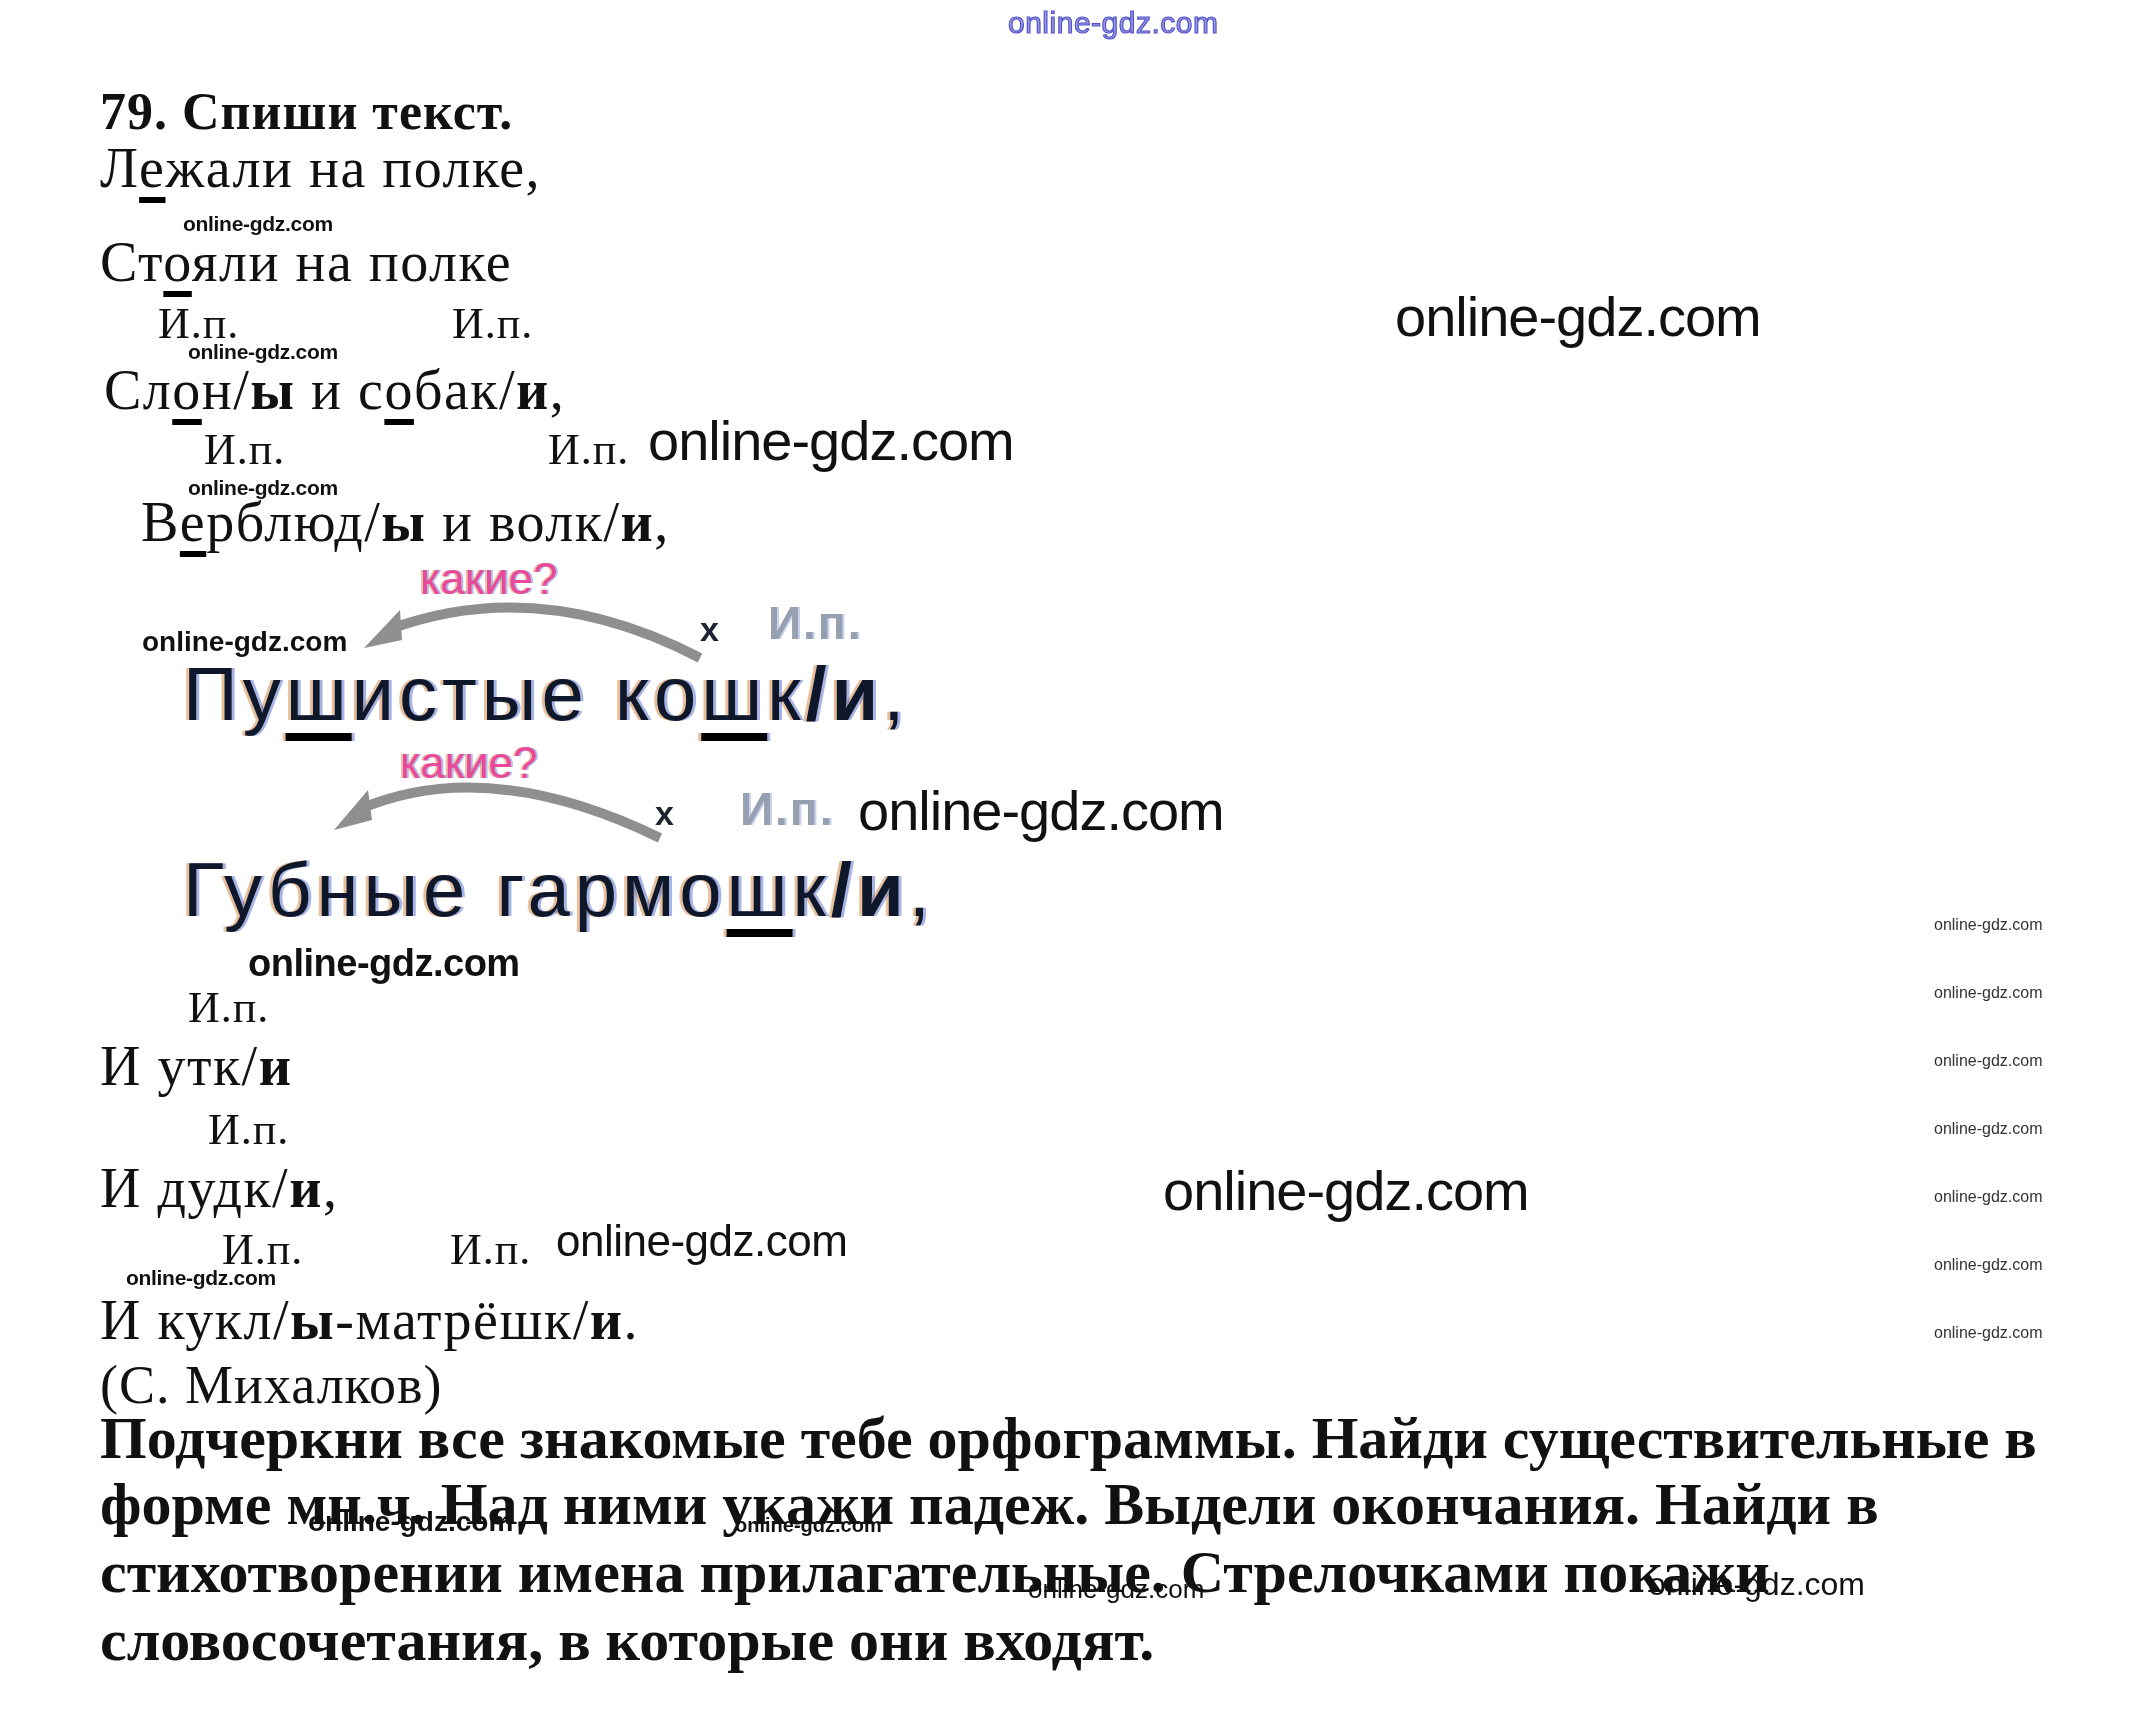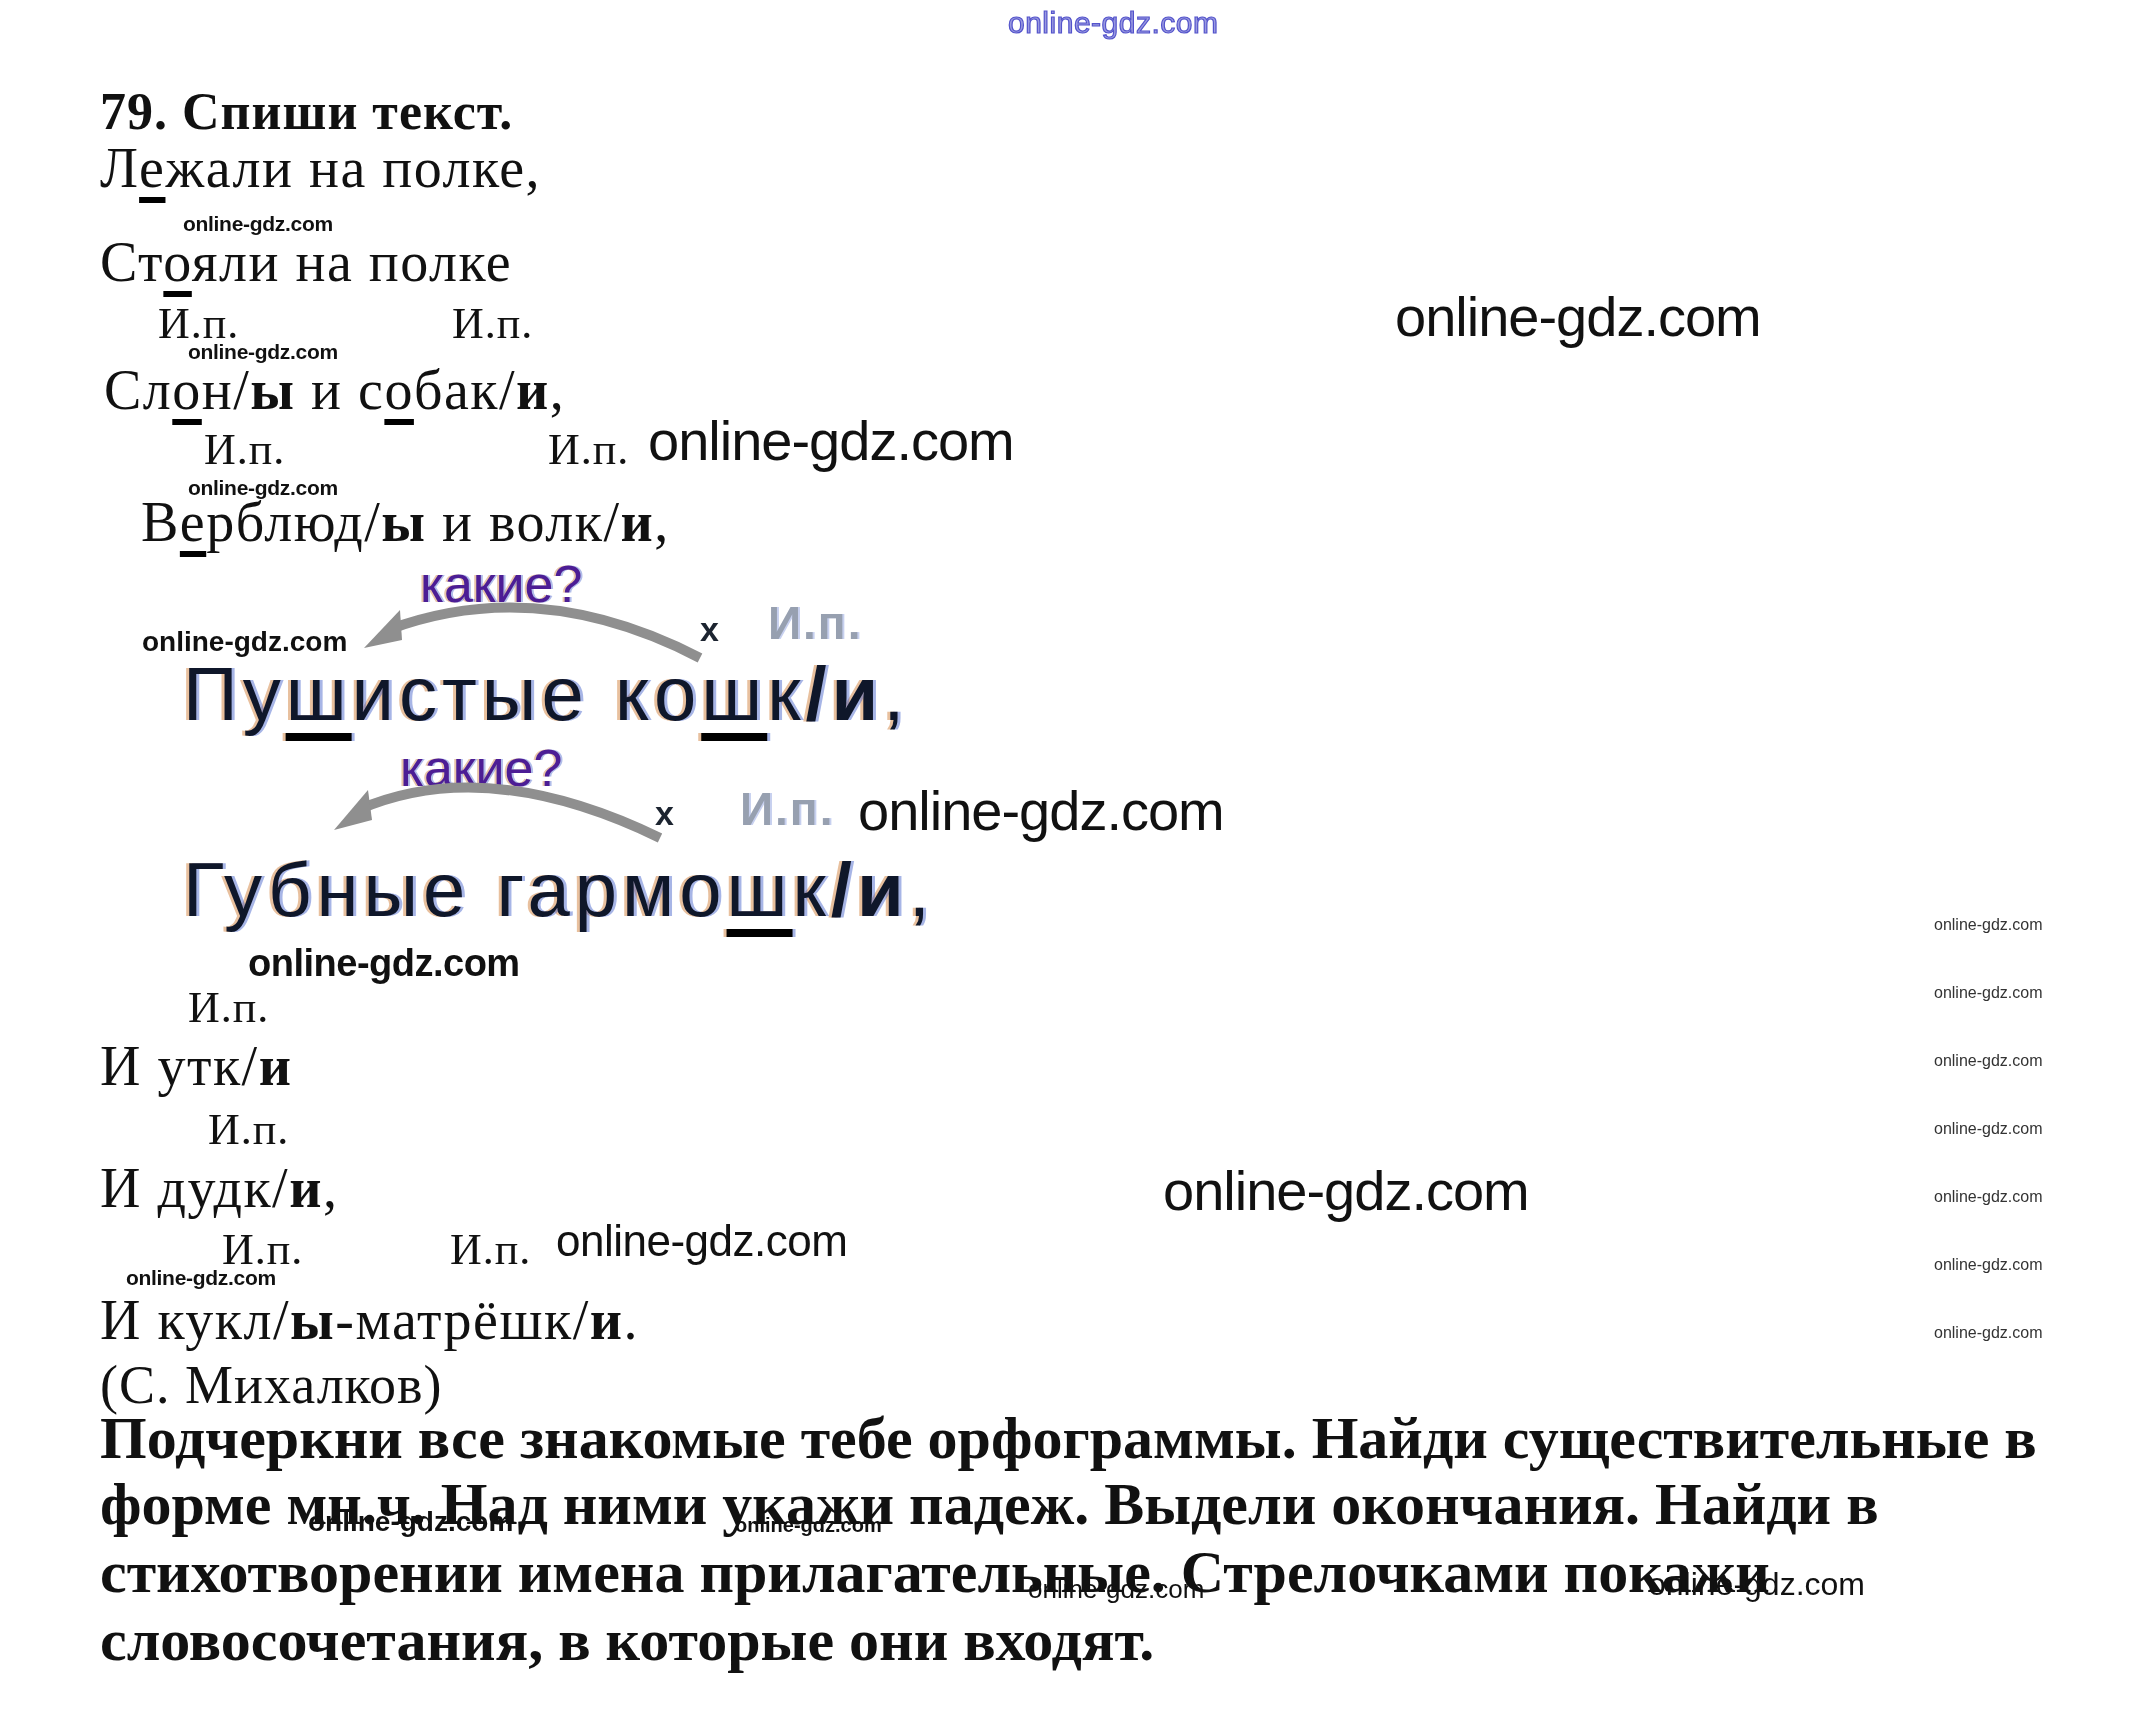--- a/index.html
+++ b/index.html
@@ -10,21 +10,21 @@
   
   .title{font-size:52px;font-weight:700;letter-spacing:1px;}
   .pline{font-size:56px;letter-spacing:1.5px;}
   .author{font-size:54px;letter-spacing:1px;}
   .case{font-size:44px;letter-spacing:1px;}
   .inst{font-size:60px;font-weight:700;letter-spacing:0px;}
 
   .sansline{font-family:"Liberation Sans",sans-serif;font-size:76px;font-weight:500;
             letter-spacing:5px;color:#0f172a;
             text-shadow:3px 0 0 rgba(60,90,200,0.45), -3px 0 0 rgba(205,115,40,0.45);}
-  .q{font-family:"Liberation Sans",sans-serif;font-size:52px;font-weight:500;color:#4c1d95;
+  .q{font-family:"Liberation Sans",sans-serif;font-size:44px;font-weight:500;color:#ec4899;
      text-shadow:2px 0 0 rgba(60,90,200,0.4), -2px 0 0 rgba(200,110,40,0.4);text-align:right;}
   .xmark{font-family:"Liberation Sans",sans-serif;font-size:34px;font-weight:600;color:#1c2430;}
   .case-gray{font-family:"Liberation Sans",sans-serif;font-size:46px;font-weight:600;
              color:#97a0b0;letter-spacing:2px;
              text-shadow:2px 0 0 rgba(130,150,220,0.45);}
 
   .ul{text-decoration:underline;text-decoration-thickness:0.10em;text-underline-offset:0.17em;
       text-decoration-color:#000;}
   .bd{font-weight:700;}
 

